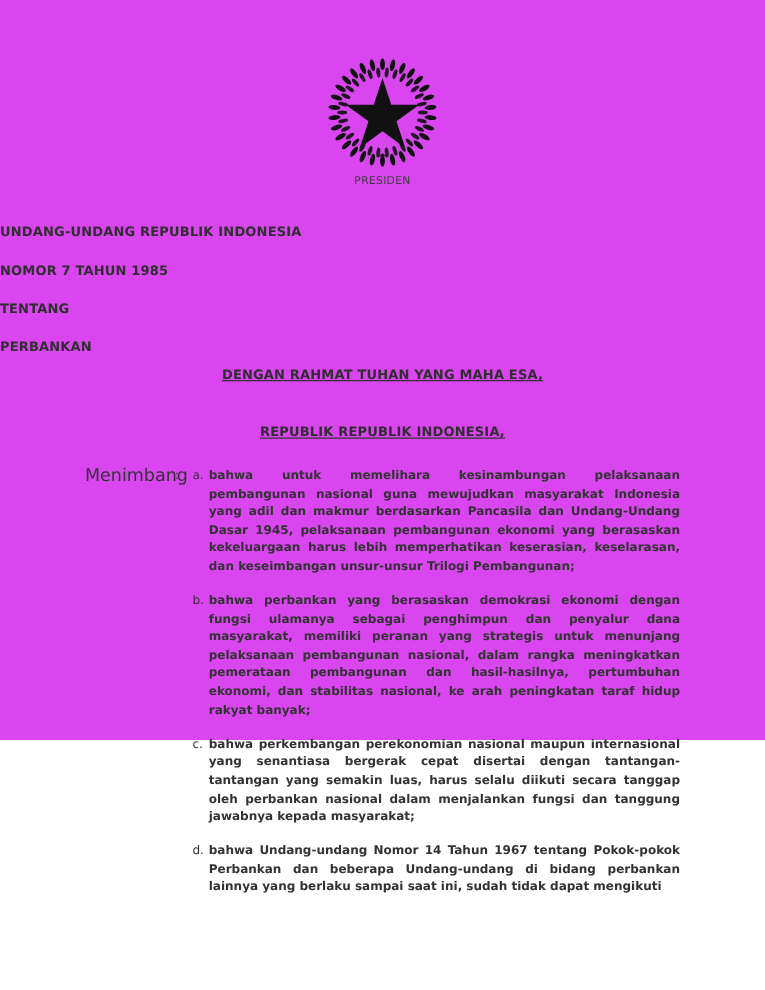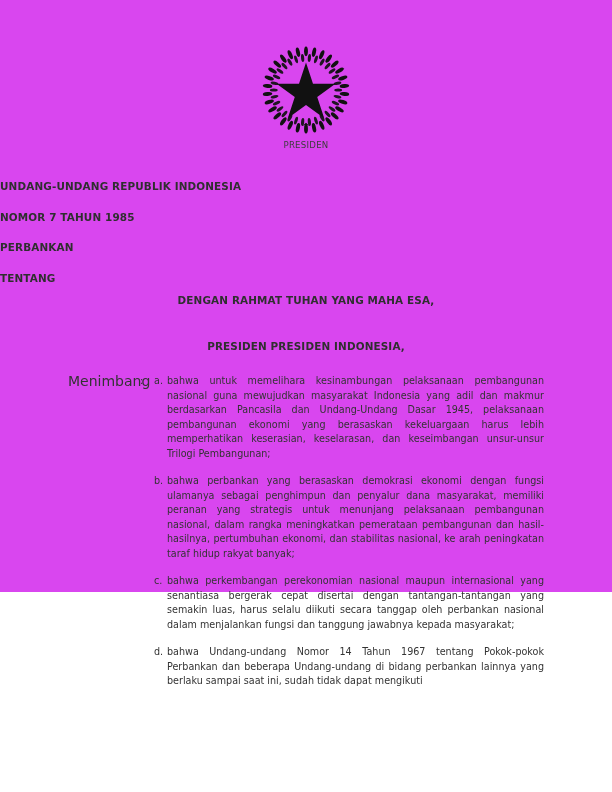--- a/index.html
+++ b/index.html
@@ -61,20 +61,21 @@
   }
   .title-line:last-child { margin-bottom: 0; }
 
   
   .preamble {
     position: absolute;
     top: 294px;
     left: 0;
     width: 612px;
     text-align: center;
+    text-decoration: underline;
   }
   .preamble-line {
     font-weight: bold;
     font-size: 10.4px;
     letter-spacing: 0.15px;
     color: #2f2f2f;
   }
   .preamble-line.second {
     margin-top: 34px;
   }
@@ -122,20 +123,21 @@
     color: #333333;
   }
   .cons-text {
     flex: 1 1 auto;
     font-size: 9.6px;
     line-height: 14.6px;
     color: #333333;
     text-align: justify;
     text-justify: inter-word;
     hyphens: none;
+    font-weight: bold;
   }
 </style>
 </head>
 <body>
 
 <div class="page">
 
   <div class="emblem-block">
     <svg class="emblem-svg" viewBox="0 0 100 100">
       <g fill="#111111">
@@ -225,27 +227,27 @@
       </g>
     </svg>
     <div class="emblem-caption">
       <div>PRESIDEN</div>
     </div>
   </div>
 
   <div class="title-block">
     <div class="title-line">UNDANG-UNDANG REPUBLIK INDONESIA</div>
     <div class="title-line">NOMOR 7 TAHUN 1985</div>
+    <div class="title-line">TENTANG</div>
     <div class="title-line">PERBANKAN</div>
-    <div class="title-line">TENTANG</div>
   </div>
 
   <div class="preamble">
     <div class="preamble-line">DENGAN RAHMAT TUHAN YANG MAHA ESA,</div>
-    <div class="preamble-line second">PRESIDEN PRESIDEN INDONESIA,</div>
+    <div class="preamble-line second">REPUBLIK REPUBLIK INDONESIA,</div>
   </div>
 
   <div class="considerations">
     <div class="cons-row">
       <div class="cons-label">Menimbang</div>
       <div class="cons-colon">:</div>
       <div class="cons-items">
 
         <div class="cons-item">
           <div class="cons-marker">a.</div>

